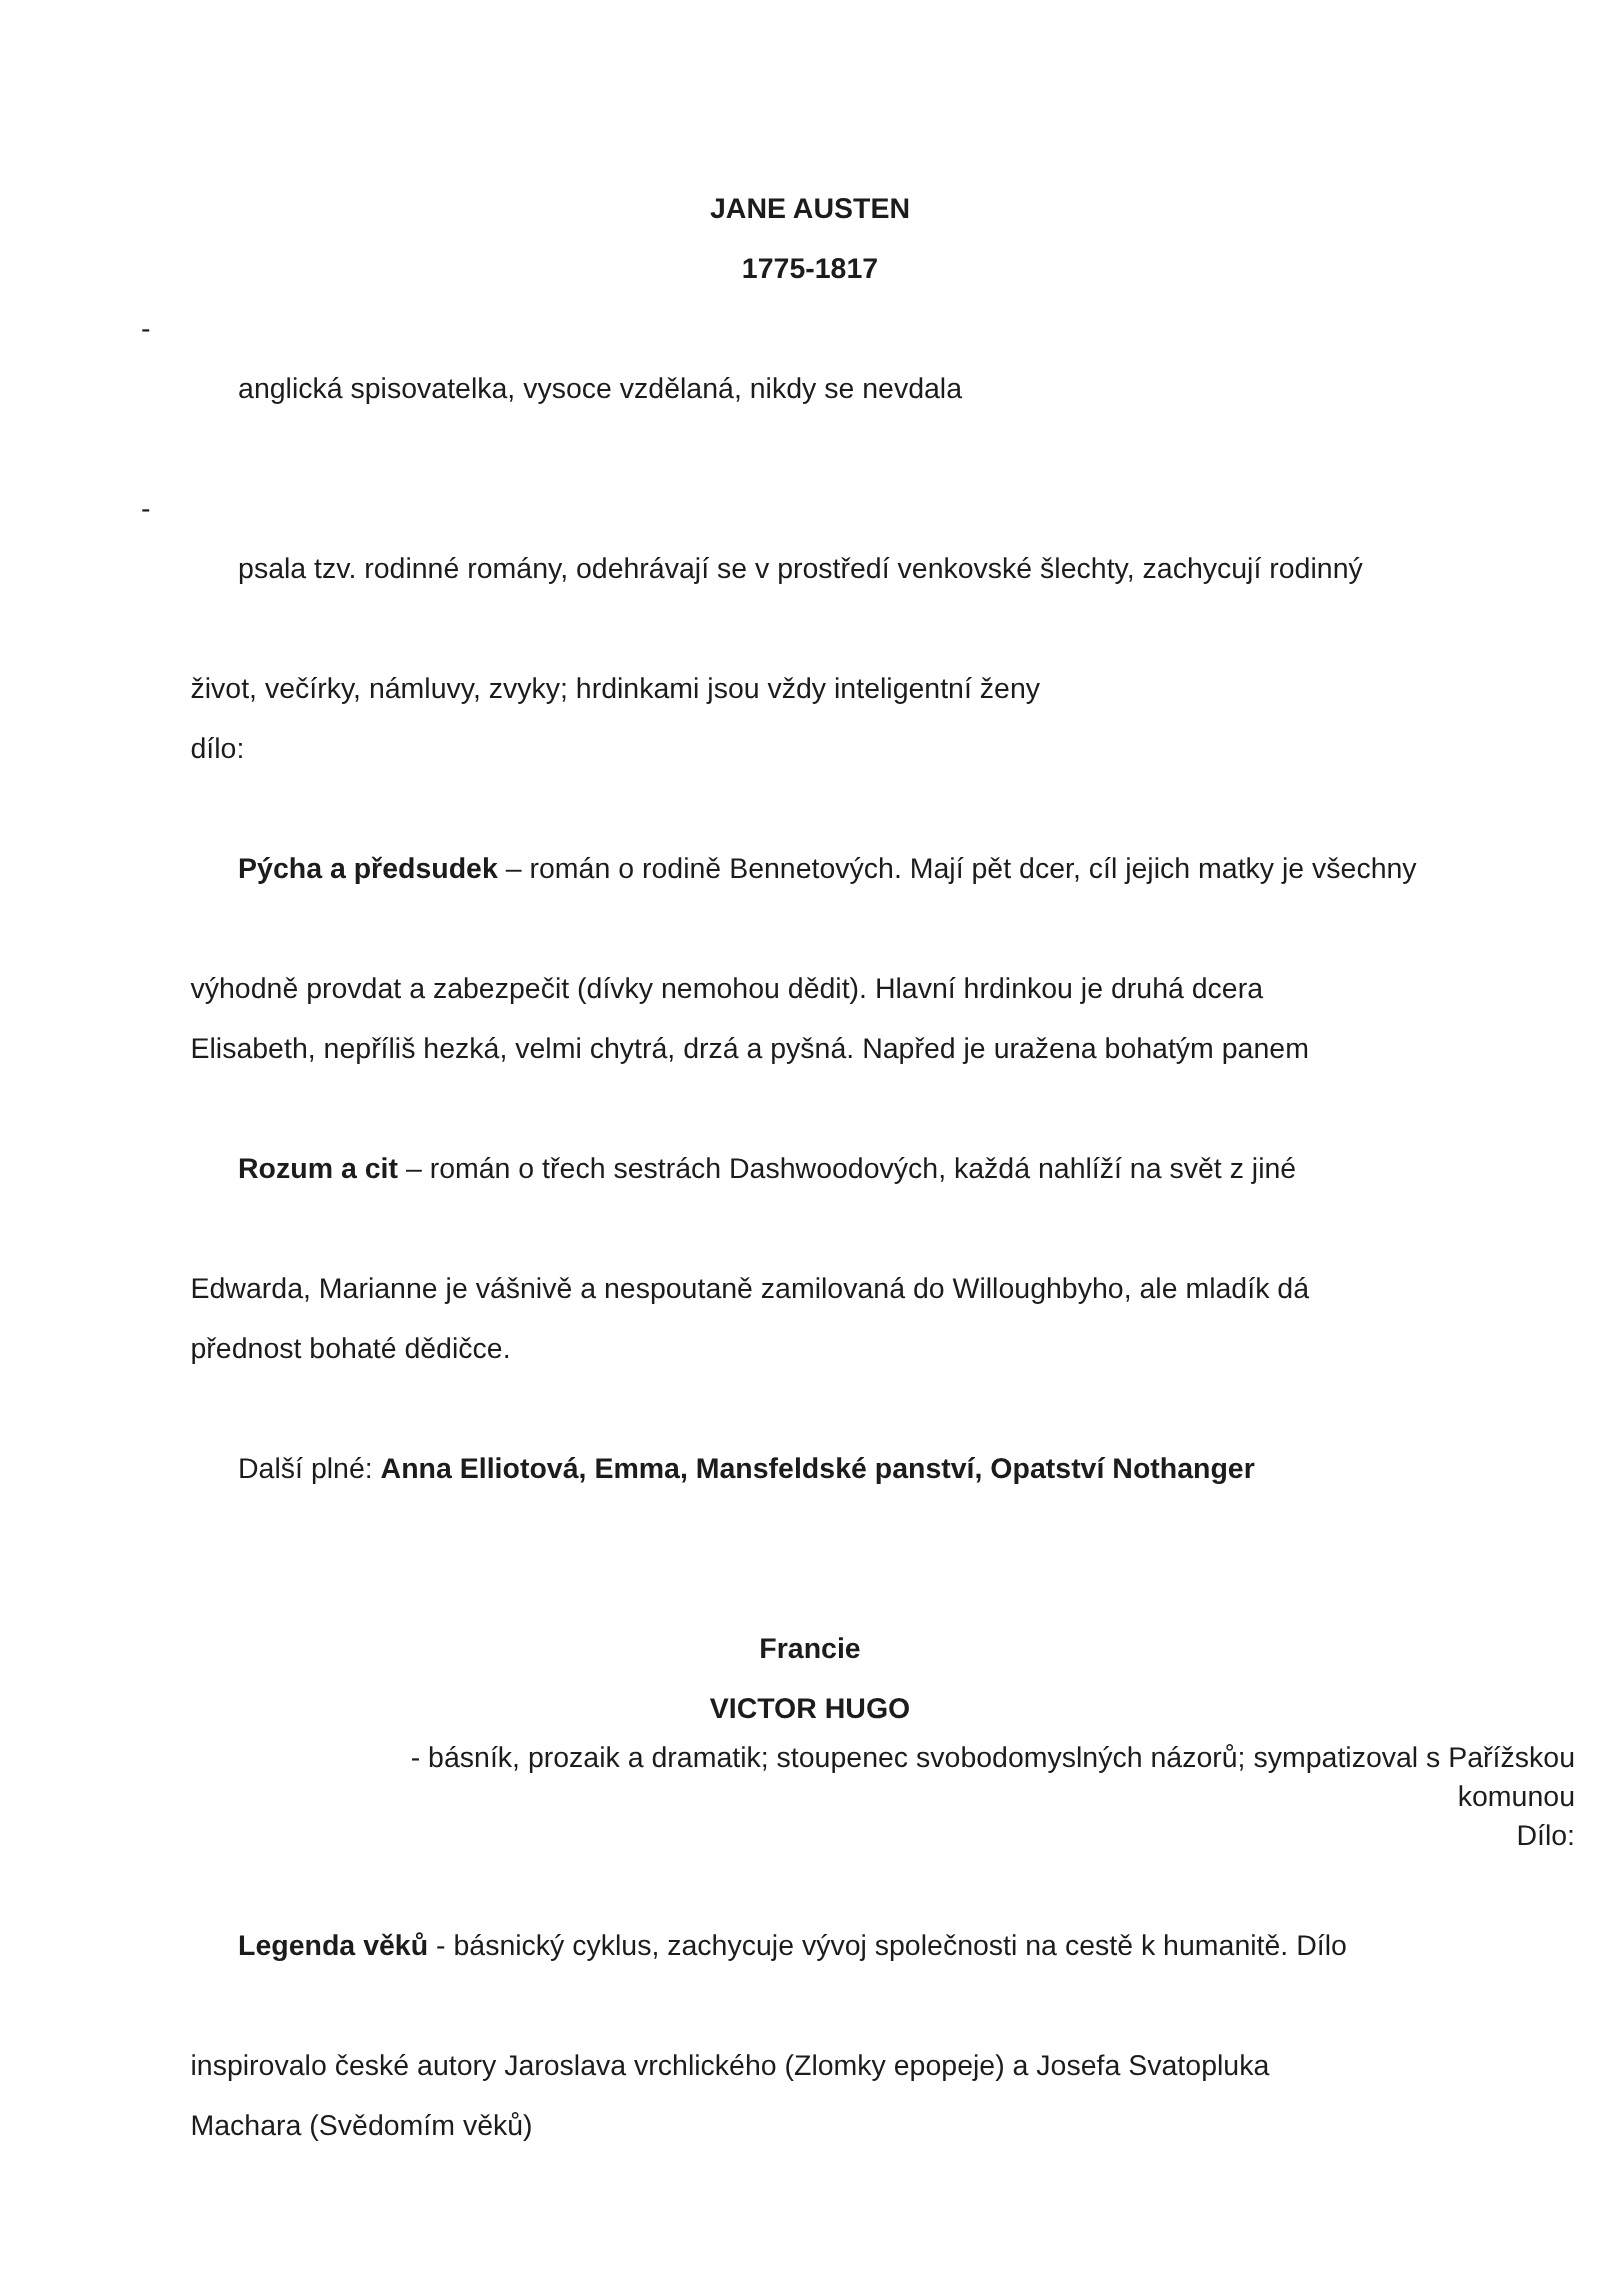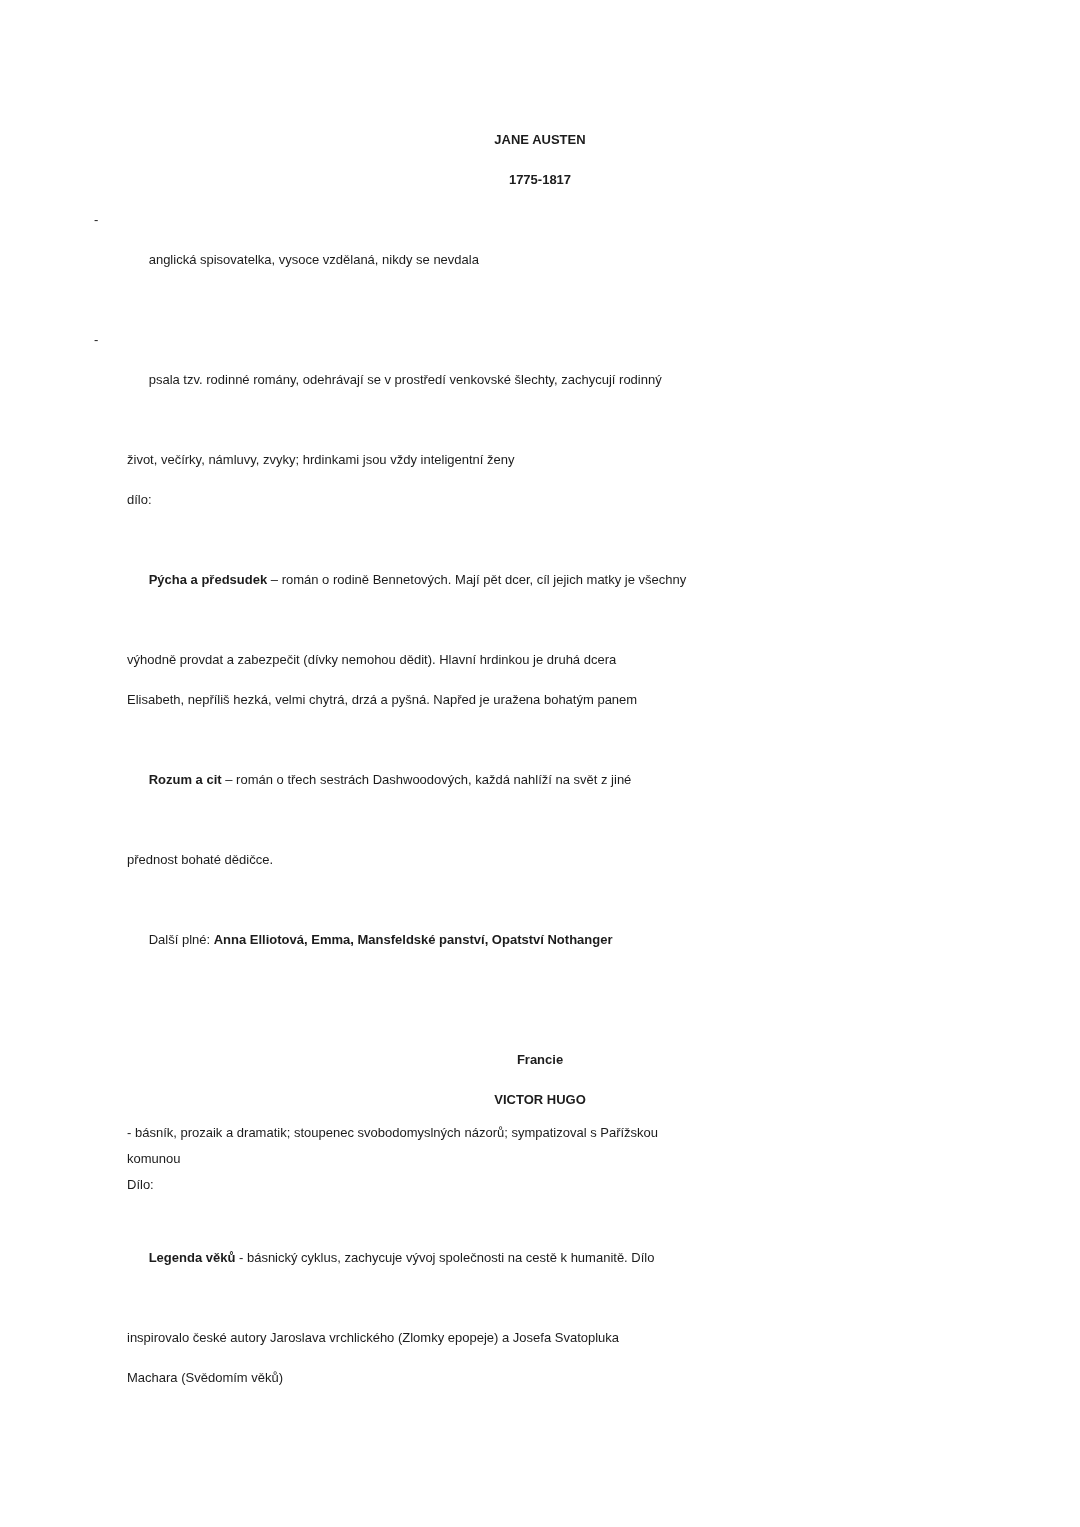--- a/index.html
+++ b/index.html
@@ -7,35 +7,36 @@
     padding: 0;
     background: #ffffff;
   }
   .page {
     position: relative;
     width: 1080px;
     height: 1527px;
     background: #ffffff;
     color: #1c1c1c;
     font-family: "Liberation Sans", sans-serif;
-    font-size: 13px;
+    font-size: 19px;
     overflow: hidden;
   }
   .doc {
     padding-top: 120px;
   }
   .line {
     line-height: 40px;
     white-space: pre;
     margin-left: 127px;
     margin-right: 30px;
     position: relative;
   }
   .line.tight {
     line-height: 26px;
+    text-align: right;
   }
   .line.center {
     margin-left: 0;
     margin-right: 0;
     text-align: center;
   }
   .bold, .b {
     font-weight: bold;
   }
   .dash {
@@ -68,20 +69,21 @@
 
     <div class="line">
       <span class="b">Pýcha a předsudek</span><span> – román o rodině Bennetových. Mají pět dcer, cíl jejich matky je všechny</span>
     </div>
     <div class="line">výhodně provdat a zabezpečit (dívky nemohou dědit). Hlavní hrdinkou je druhá dcera</div>
     <div class="line">Elisabeth, nepříliš hezká, velmi chytrá, drzá a pyšná. Napřed je uražena bohatým panem</div>
 
     <div class="line">
       <span class="b">Rozum a cit</span><span> – román o třech sestrách Dashwoodových, každá nahlíží na svět z jiné</span>
     </div>
+    <div class="line">Edwarda, Marianne je vášnivě a nespoutaně zamilovaná do Willoughbyho, ale mladík dá</div>
     <div class="line">přednost bohaté dědičce.</div>
 
     <div class="line">
       <span>Další plné: </span><span class="b">Anna Elliotová, Emma, Mansfeldské panství, Opatství Nothanger</span>
     </div>
 
     <div class="spacer"></div>
 
     <div class="line center bold">Francie</div>
     <div class="line center bold">VICTOR HUGO</div>

